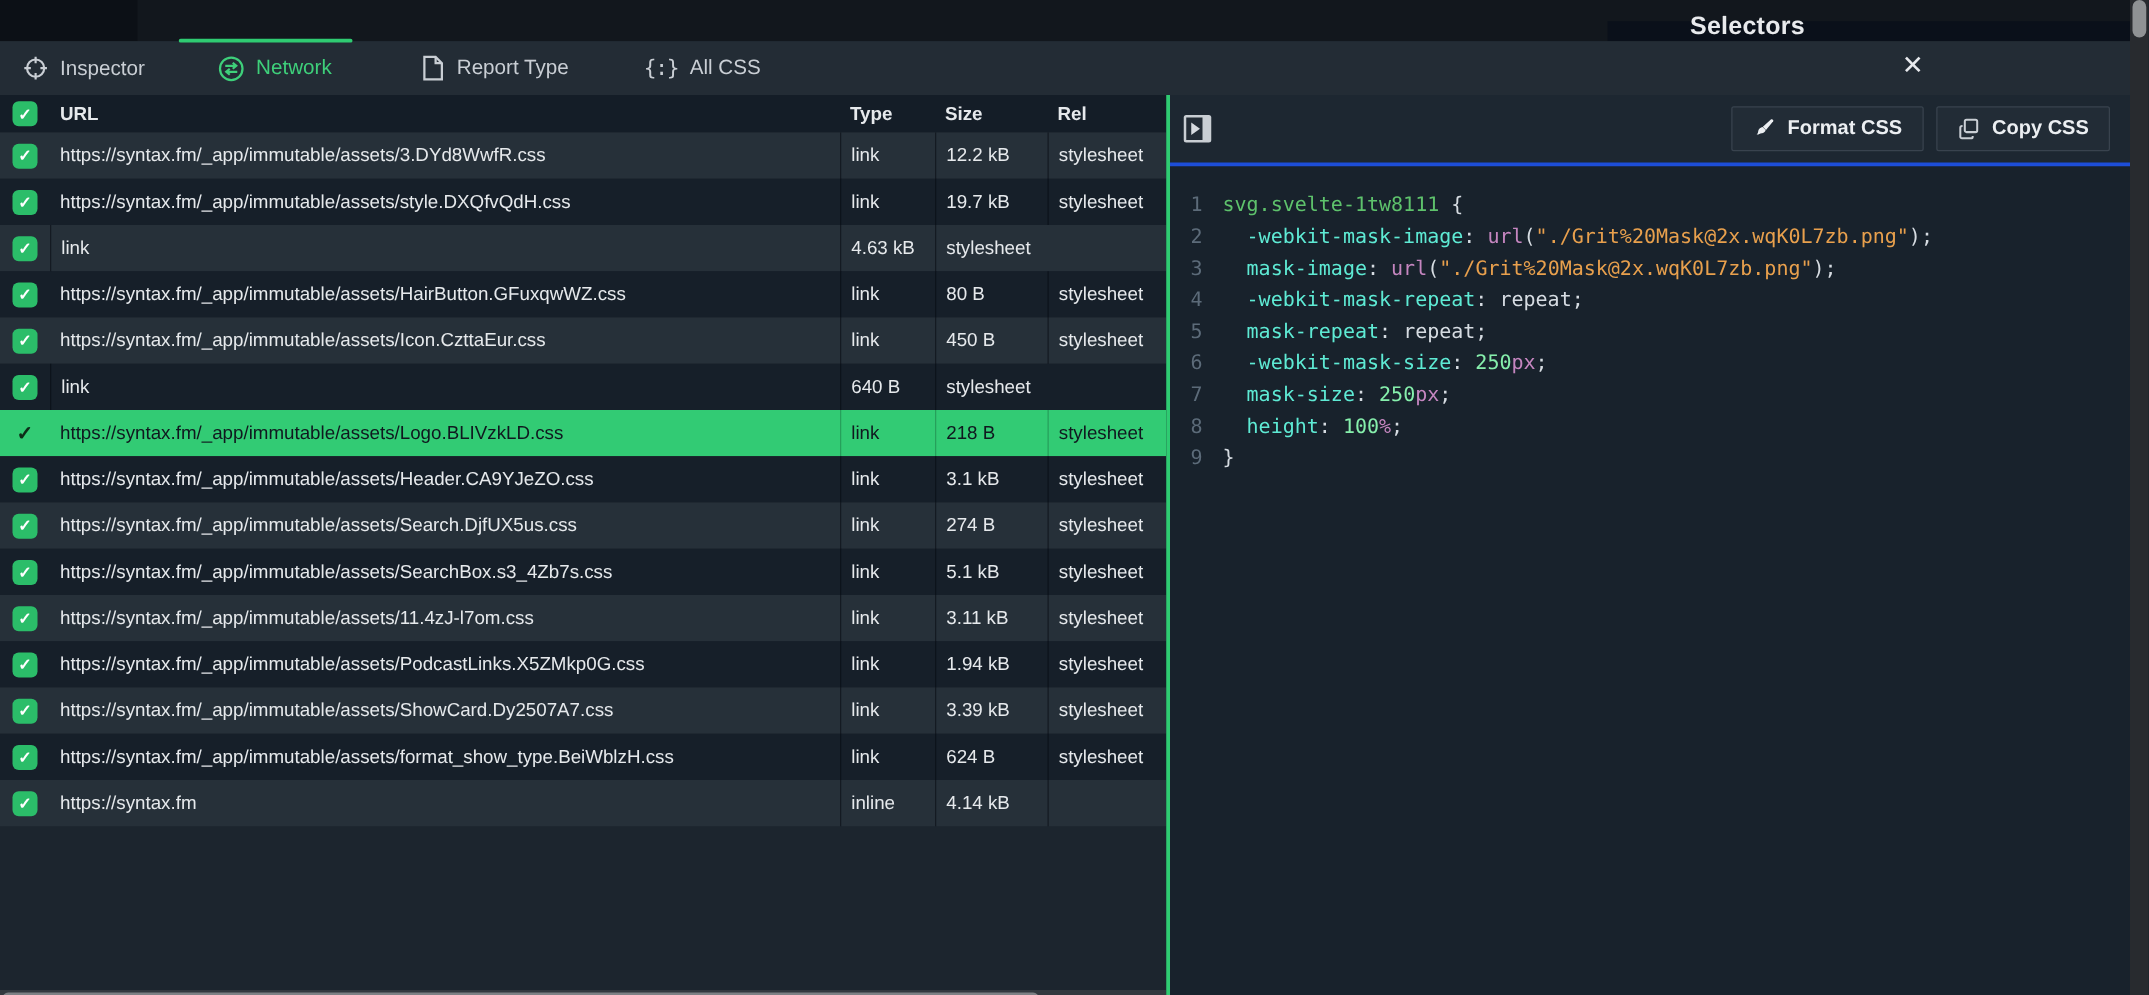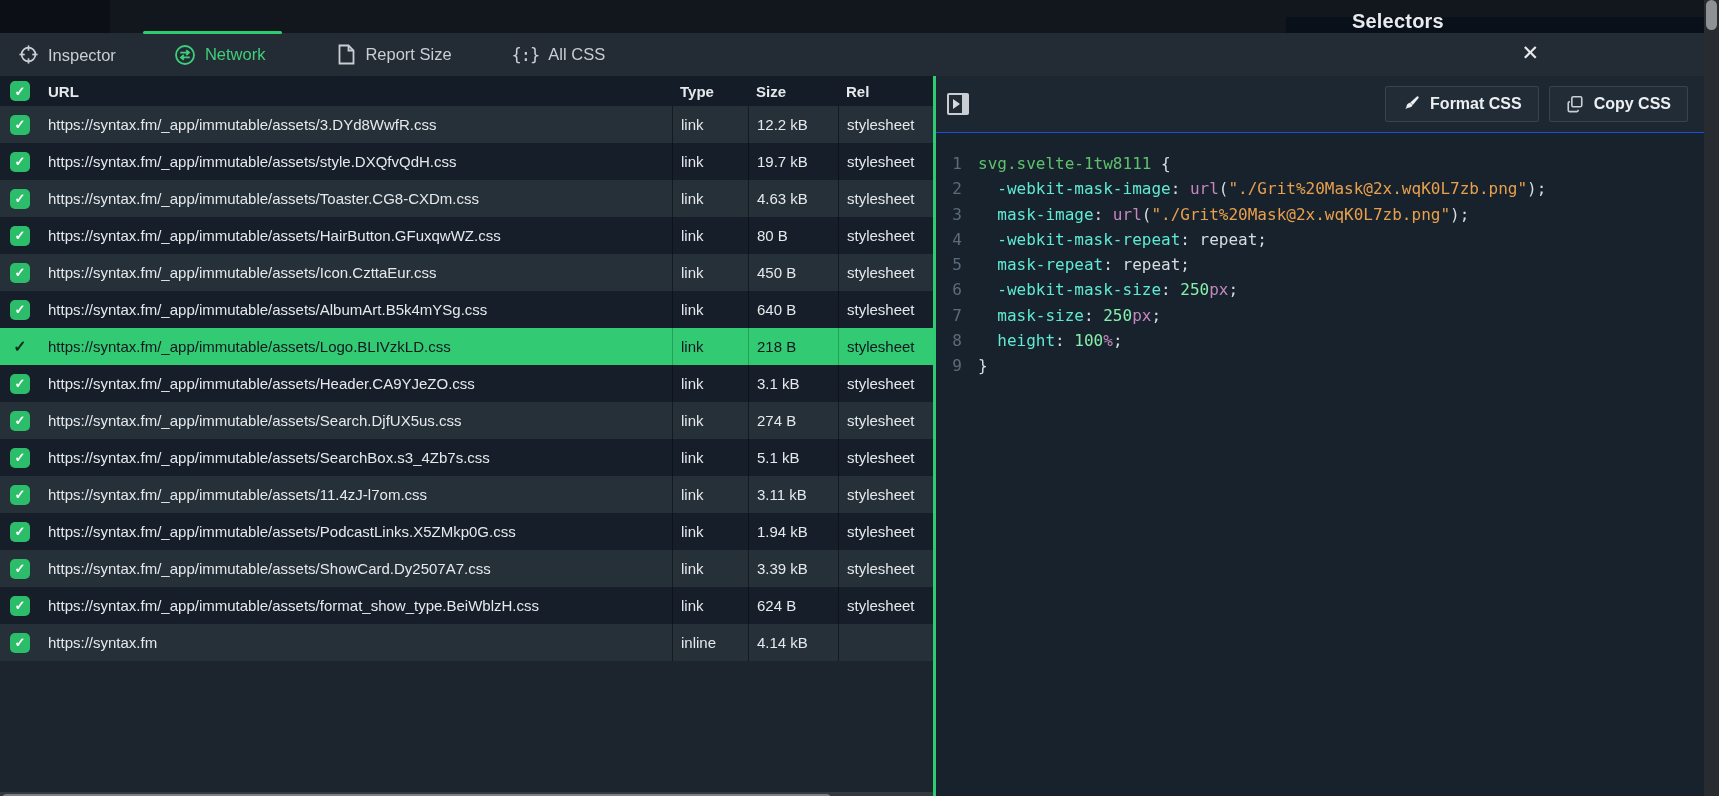--- a/index.html
+++ b/index.html
@@ -54,21 +54,21 @@
 
   
   .h-scrollbar { position:absolute; left:0; top:716px; width:933px; height:13px; background:#33393f; }
   .h-scrollbar .thumb { position:absolute; left:2px; top:2px; width:829px; height:9px; background:#7e8185; border-radius:5px; }
 
   
   .divider { position:absolute; left:933px; top:43px; width:3px; height:720px; background:#2fcb72; }
 
   
   .code-panel { position:absolute; left:936px; top:43px; width:768px; height:720px; background:#18222c; }
-  .code-toolbar { position:absolute; left:0; top:0; width:768px; height:57px; background:#1d2731; border-bottom:1px solid #1d4ed8;
+  .code-toolbar { position:absolute; left:0; top:0; width:768px; height:57px; background:#1d2731; border-bottom:3px solid #1d4ed8;
                   display:flex; align-items:center; }
   .expand-btn { margin-left:11px; width:22px; height:22px; background:#c9ced3; border-radius:2px; position:relative; cursor:pointer; }
   .expand-btn .inner { position:absolute; left:2px; top:2px; width:13px; height:18px; background:#232c35; display:flex; align-items:center; justify-content:center; }
   .expand-btn .tri { width:0; height:0; border-left:7px solid #d7dbdf; border-top:5px solid transparent; border-bottom:5px solid transparent; margin-left:2px; }
   .toolbar-spacer { flex:1; }
   .tool-btn { height:36px; display:flex; align-items:center; gap:10px; padding:0 16px; margin-right:10px;
               border:1px solid #39434e; background:#222c36; color:#eceff2; font-size:16px; font-weight:700;
               border-radius:2px; cursor:pointer; }
   .tool-btn svg { display:block; }
   .tool-btn:last-child { margin-right:16px; }
@@ -133,21 +133,21 @@
       <span>Network</span>
     </div>
 
     <div class="tab tab-report">
       <span class="glyph">
         <svg width="19" height="21" viewBox="0 0 18 21">
             <path class="ic" d="M2 1.5 H11 L16 6.5 V19.5 H2 Z"></path>
             <path class="ic" d="M11 1.5 V6.5 H16"></path>
           </svg>
       </span>
-      <span>Report Size</span>
+      <span>Report Type</span>
     </div>
 
     <div class="tab tab-allcss">
       <span class="glyph braces-glyph">{:}</span>
       <span>All CSS</span>
     </div>
 
     <div class="close-btn">✕</div>
   </div>
 
@@ -185,21 +185,20 @@
     <div class="cell c-type">link</div>
     <div class="cell c-size">19.7 kB</div>
     <div class="cell c-rel">stylesheet</div>
   </div>
         <div class="trow">
     <div class="cbox-cell">
       <span class="checkbox">
               <span class="chk">✓</span>
             </span>
     </div>
-    <div class="cell c-url">https://syntax.fm/_app/immutable/assets/Toaster.CG8-CXDm.css</div>
     <div class="cell c-type">link</div>
     <div class="cell c-size">4.63 kB</div>
     <div class="cell c-rel">stylesheet</div>
   </div>
         <div class="trow">
     <div class="cbox-cell">
       <span class="checkbox">
               <span class="chk">✓</span>
             </span>
     </div>
@@ -218,21 +217,20 @@
     <div class="cell c-type">link</div>
     <div class="cell c-size">450 B</div>
     <div class="cell c-rel">stylesheet</div>
   </div>
         <div class="trow">
     <div class="cbox-cell">
       <span class="checkbox">
               <span class="chk">✓</span>
             </span>
     </div>
-    <div class="cell c-url">https://syntax.fm/_app/immutable/assets/AlbumArt.B5k4mYSg.css</div>
     <div class="cell c-type">link</div>
     <div class="cell c-size">640 B</div>
     <div class="cell c-rel">stylesheet</div>
   </div>
         <div class="trow highlighted">
     <div class="cbox-cell">
       <span class="checkbox">
               <span class="chk">✓</span>
             </span>
     </div>

